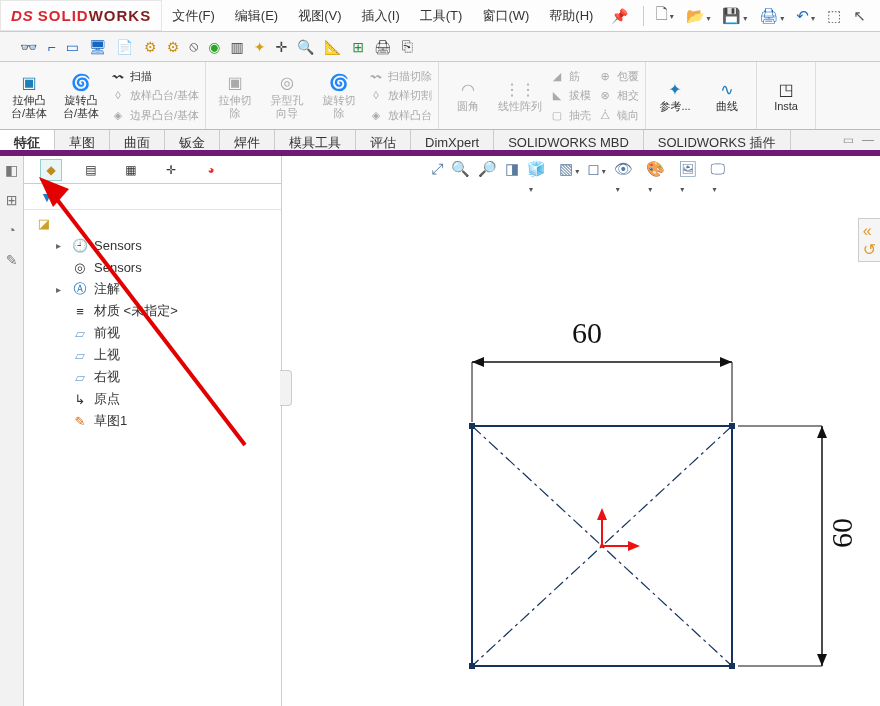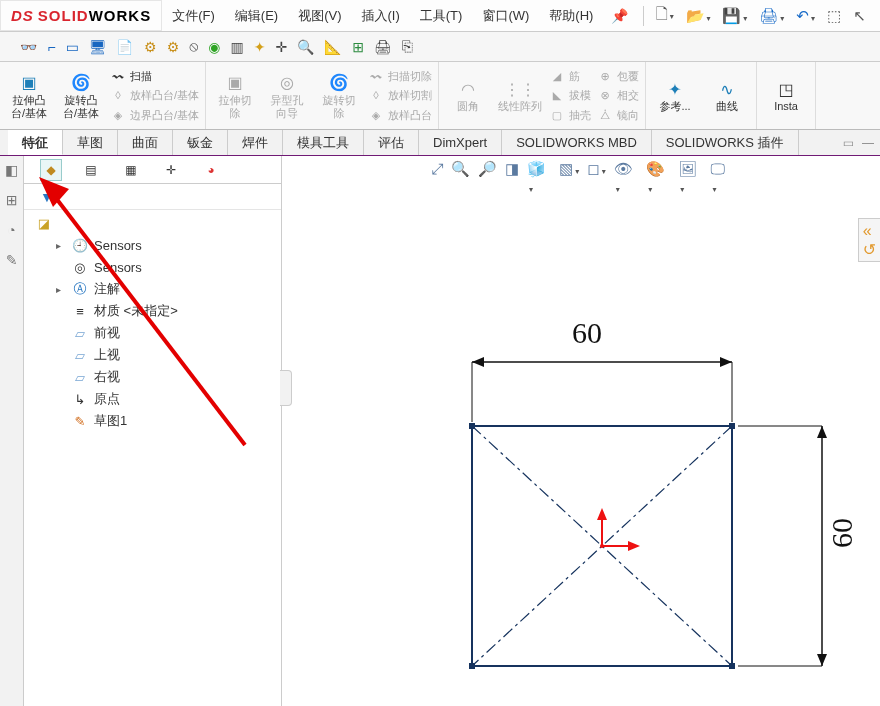--- a/index.html
+++ b/index.html
@@ -2,21 +2,21 @@
 <html><head>
 <meta charset="utf-8">
 <style>
   * { box-sizing: border-box; margin: 0; padding: 0; font-family: "Microsoft YaHei", Arial, sans-serif; }
   body { width: 880px; height: 706px; background: #ffffff; overflow: hidden; font-size: 12px; color: #333; position: relative; }
 
   
   .menubar { display: flex; align-items: center; height: 32px; border-bottom: 1px solid #ccc; background: #fdfdfd; }
   .logo { display: flex; align-items: center; padding: 0 10px; font-weight: bold; font-size: 15px; letter-spacing: 1px; color: #d9252e; border: 1px solid #e6e6e6; height: 100%; }
   .logo .ds { font-style: italic; margin-right: 4px; }
-  .logo .works { color: #000000; }
+  .logo .works { color: #7f1d1d; }
   .menubar .menu-item { padding: 0 10px; font-size: 13px; cursor: pointer; }
   .menubar .pin { color: #3399ff; padding: 0 8px; font-size: 14px; }
   .menubar .sep { width: 1px; height: 20px; background: #ccc; margin: 0 6px; }
   .menubar .qicon { padding: 0 6px; font-size: 15px; color: #555; cursor: pointer; }
   .drop { font-size: 8px; color: #555; margin-left: 2px; }
 
   
   .tool-row { display: flex; align-items: center; height: 30px; border-bottom: 1px solid #ccc; background: #f6f6f6; padding-left: 20px; gap: 10px; }
   .tool-row .t { font-size: 14px; color: #444; }
 
@@ -24,21 +24,21 @@
   .ribbon { display: flex; height: 68px; border-bottom: 1px solid #bbb; background: #f8f8f8; }
   .rib-group { border-right: 1px solid #ddd; padding: 4px 6px; display: flex; gap: 6px; }
   .rib-btn { display: flex; flex-direction: column; align-items: center; justify-content: center; min-width: 46px; font-size: 11px; line-height: 13px; text-align: center; color: #333; cursor: pointer; }
   .rib-btn.disabled { color: #aaa; }
   .rib-btn .ic { width: 22px; height: 22px; display: flex; align-items: center; justify-content: center; font-size: 16px; }
   .rib-stack { display: flex; flex-direction: column; justify-content: space-around; font-size: 11px; color: #aaa; }
   .rib-stack .row { display: flex; align-items: center; gap: 4px; line-height: 18px; }
   .rib-stack .row .ic { width: 16px; text-align: center; }
 
   
-  .ribbon-tabs { display: flex; height: 26px; background: #f2f2f2; border-bottom: 1px solid #701a75; position: relative; padding-left: 8px; }
+  .ribbon-tabs { display: flex; height: 26px; background: #f2f2f2; border-bottom: 6px solid #701a75; position: relative; }
   .ribbon-tabs .tab { padding: 0 14px; line-height: 26px; font-size: 13px; border-right: 1px solid #ccc; cursor: pointer; }
   .ribbon-tabs .tab.active { background: #fff; border-bottom: 1px solid #fff; font-weight: bold; }
   .ribbon-tabs .endicons { margin-left: auto; display: flex; align-items: center; gap: 8px; padding-right: 6px; color: #888; }
 
   
   .main { display: flex; height: calc(706px - 32px - 30px - 68px - 26px); }
 
   .left-strip { width: 24px; background: #f2f2f2; border-right: 1px solid #ccc; display: flex; flex-direction: column; align-items: center; padding-top: 6px; gap: 14px; color: #777; }
   .left-strip .ic { font-size: 14px; }
 

